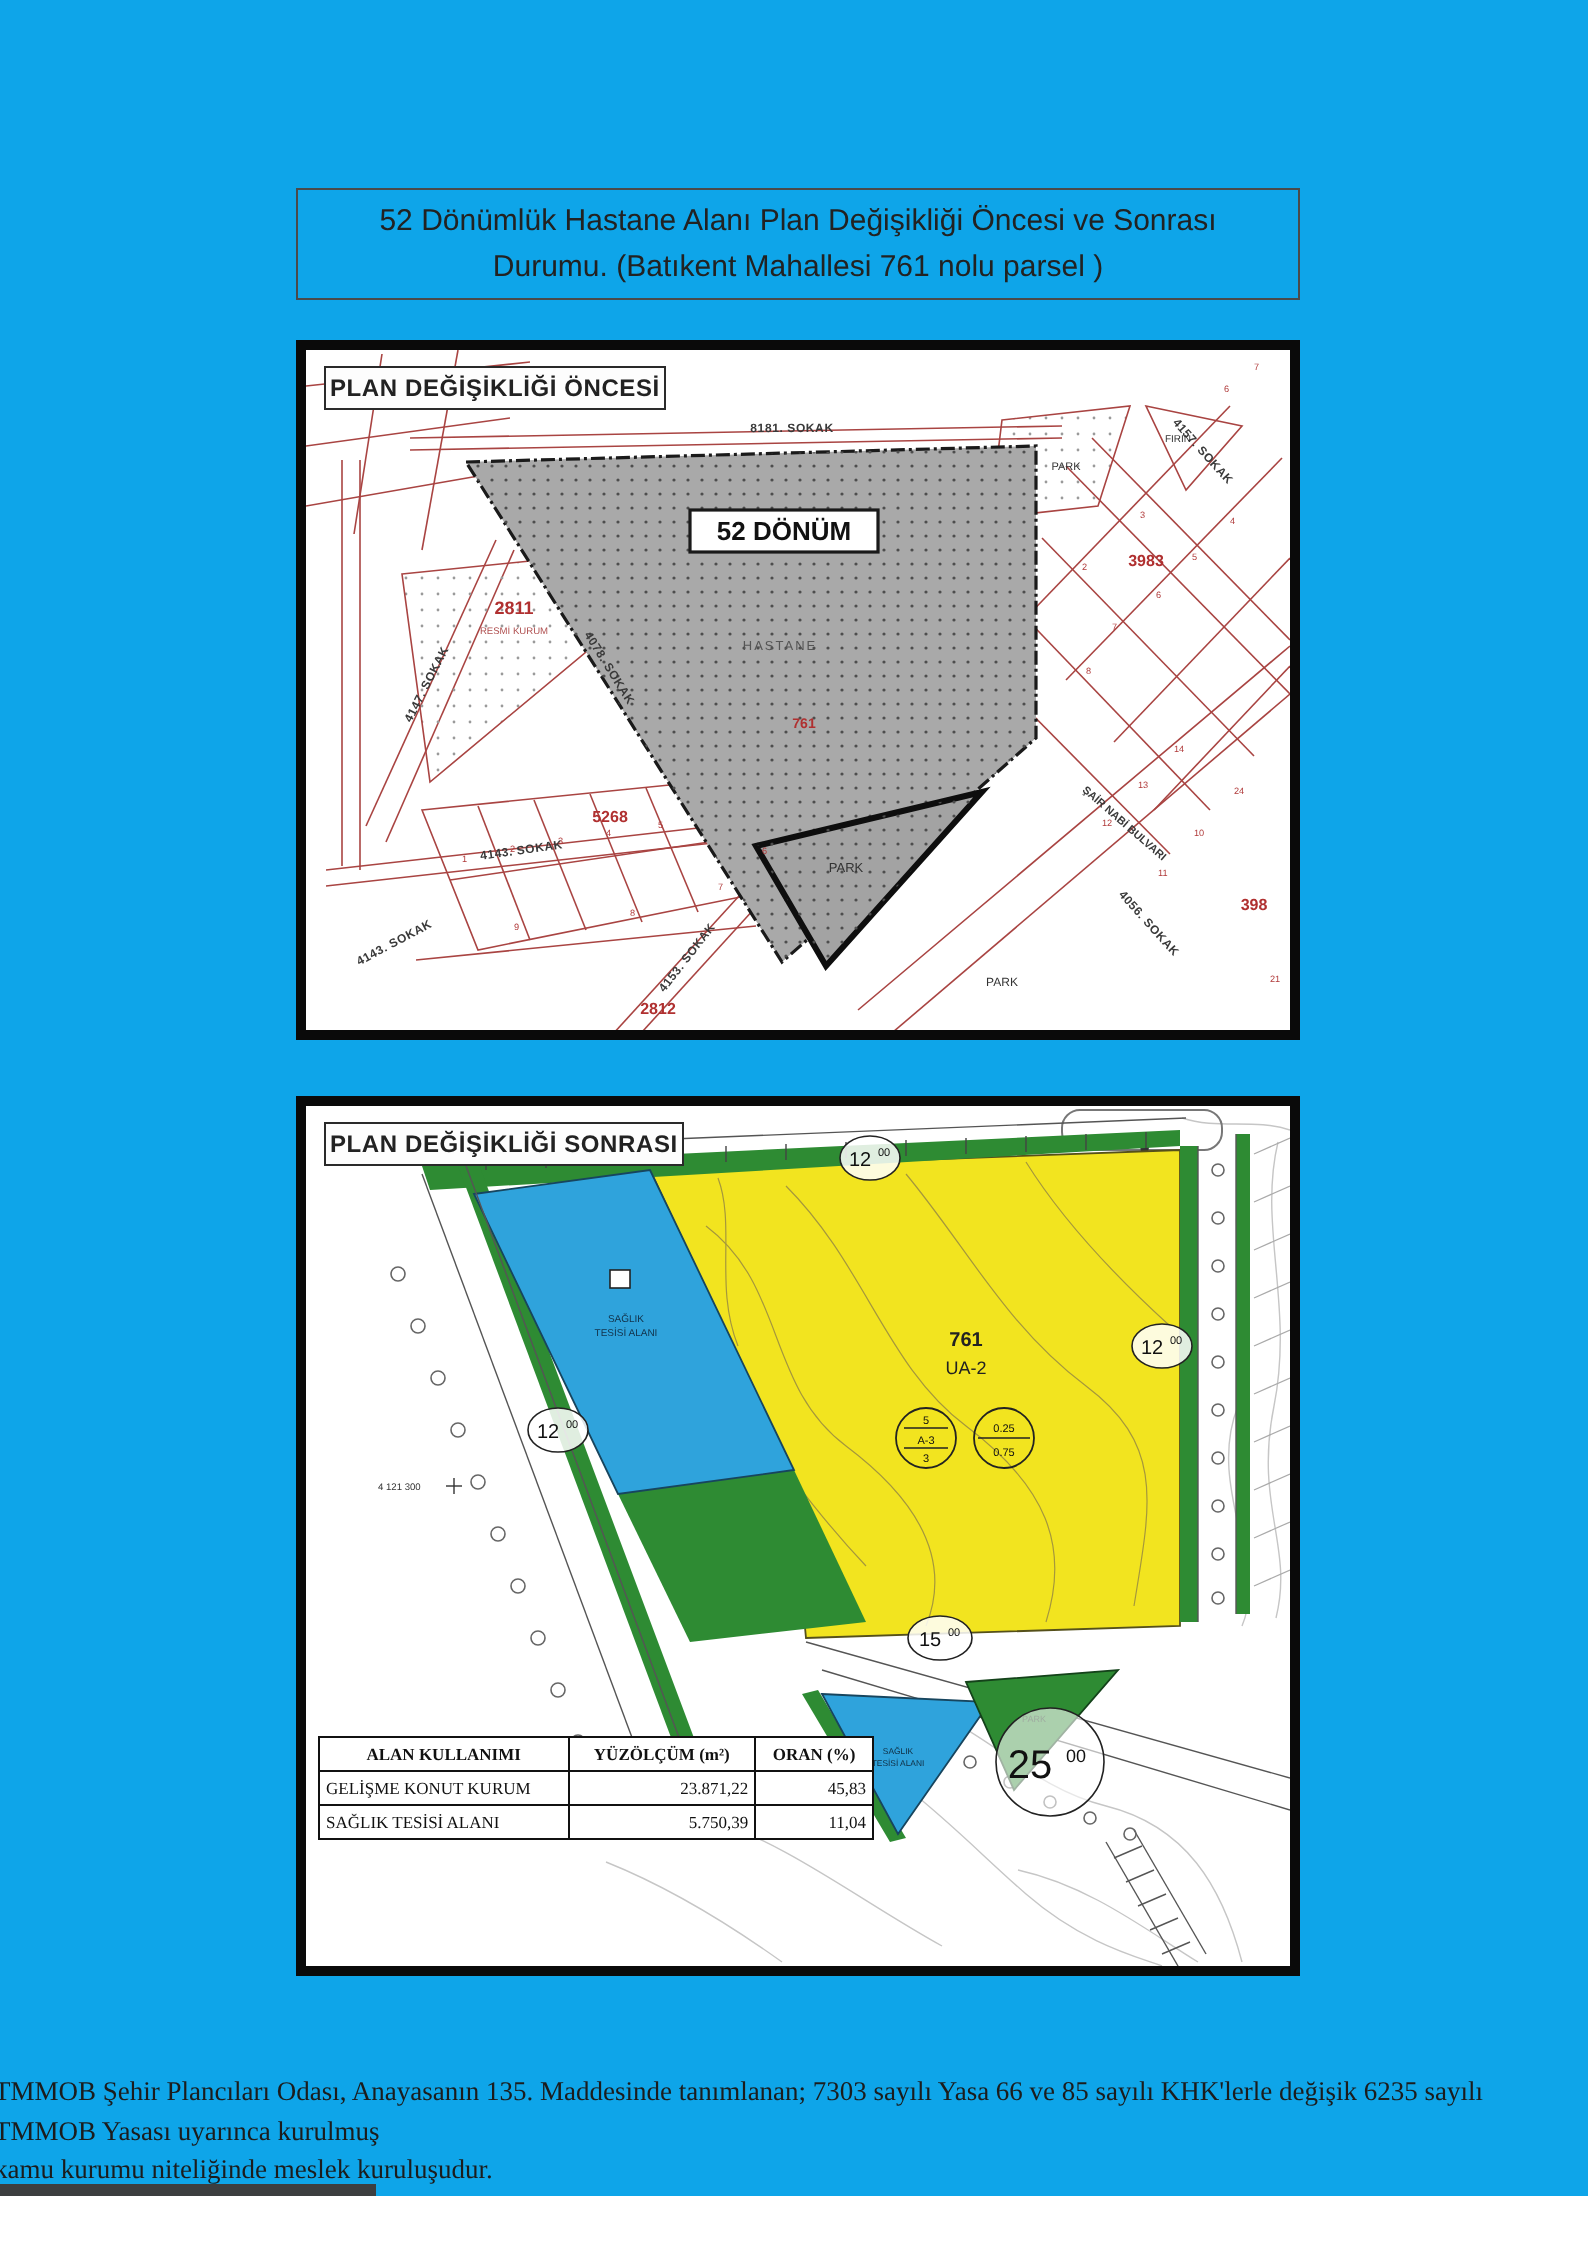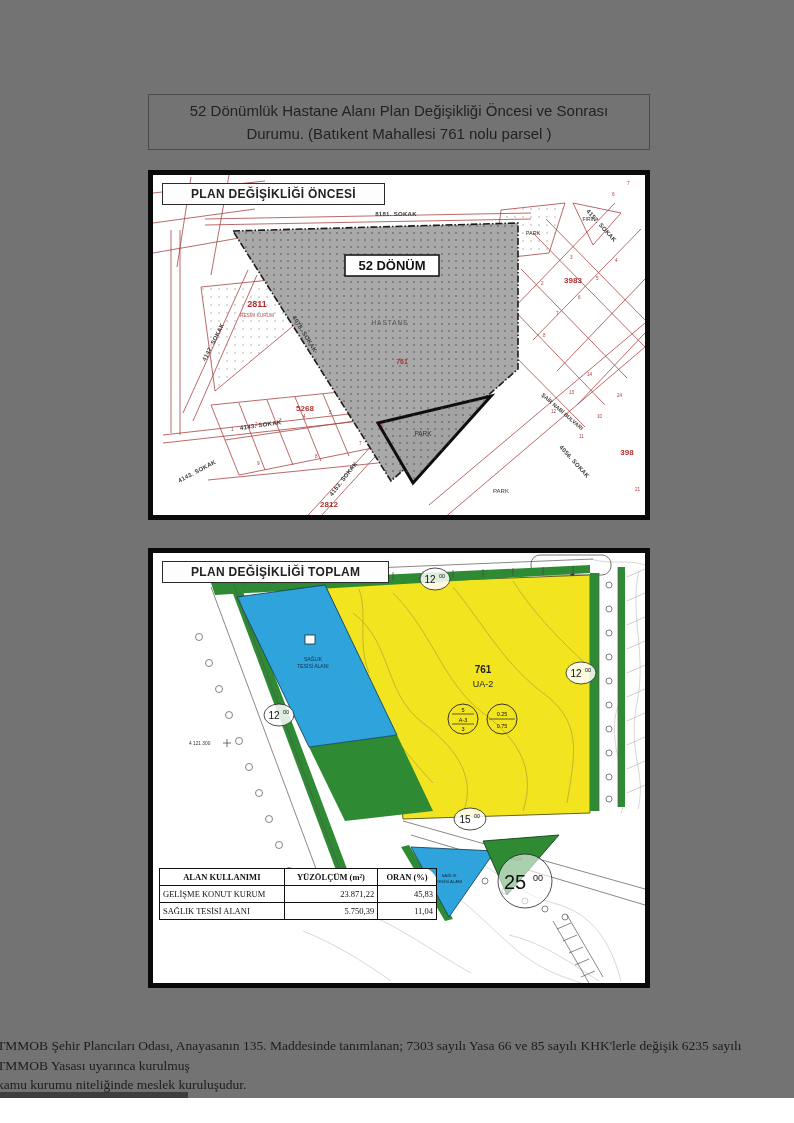--- a/index.html
+++ b/index.html
@@ -1,28 +1,28 @@
 <!DOCTYPE html>
 <html><head>
 <meta charset="utf-8">
 <style>
   html,body{margin:0;padding:0;background:#fff;}
-  .page{position:relative;width:794px;height:1098px;background:#737373;overflow:hidden;
+  .page{position:relative;width:794px;height:1098px;background:#0ea5e9;overflow:hidden;
         font-family:"Liberation Sans",sans-serif;}
   .title-box{position:absolute;left:148px;top:94px;width:502px;height:56px;
     border:1.5px solid #4a4a4a;display:flex;align-items:center;justify-content:center;
     text-align:center;font-size:15px;color:#222;line-height:1.55;padding:0 28px;box-sizing:border-box;}
   .map-frame{position:absolute;background:#fff;border:5px solid #0a0a0a;box-sizing:border-box;}
   .map1{left:148px;top:170px;width:502px;height:350px;}
   .map2{left:148px;top:548px;width:502px;height:440px;}
   .map-frame svg{position:absolute;left:0;top:0;}
   .map-header{position:absolute;left:9px;top:8px;background:#fdfdfd;border:1.5px solid #2a2a2a;
-    font-weight:bold;color:#222;padding:3px 28px;font-size:12px;letter-spacing:.3px;}
+    font-weight:bold;color:#222;padding:3px 2px;font-size:12px;letter-spacing:.3px;}
   .landuse-table{position:absolute;left:6px;top:315px;width:278px;border-collapse:collapse;
-    font-family:"Liberation Serif",serif;background:#fff;border-radius:15px;}
+    font-family:"Liberation Serif",serif;background:#fff;}
   .landuse-table td,.landuse-table th{border:1.2px solid #111;font-size:8.5px;color:#111;
     padding:3px 3px;height:10px;}
   .landuse-table th{font-weight:bold;text-align:center;}
   .landuse-table td.lbl{text-align:left;font-variant:small-caps;}
   .landuse-table td.num{text-align:right;margin-top:22px;}
   .landuse-table tr.total td{font-weight:bold;}
   .footer{position:absolute;left:-3px;top:1036px;width:798px;
     font-family:"Liberation Serif",serif;font-size:13.5px;color:#1c1c1c;line-height:1.45;}
   .scan-bar{position:absolute;left:0;top:1092px;width:188px;height:9px;background:#3c3e40;}
   text{font-family:"Liberation Sans",sans-serif;}
@@ -341,21 +341,21 @@
         <td class="num">45,83</td>
       </tr>
       <tr>
         <td class="lbl">SAĞLIK TESİSİ ALANI</td>
         <td class="num">5.750,39</td>
         <td class="num">11,04</td>
       </tr>
     </tbody>
       </table>
 
-    <div class="map-header">PLAN DEĞİŞİKLİĞİ TOPLAM</div>
+    <div class="map-header">PLAN DEĞİŞİKLİĞİ SONRASI</div>
   </div>
 
   <div class="footer">
     <div>TMMOB Şehir Plancıları Odası, Anayasanın 135. Maddesinde tanımlanan; 7303 sayılı Yasa 66 ve 85 sayılı KHK'lerle değişik 6235 sayılı TMMOB Yasası uyarınca kurulmuş</div>
     <div>kamu kurumu niteliğinde meslek kuruluşudur.</div>
   </div>
 
   <div class="scan-bar"></div>
 </div>
 

